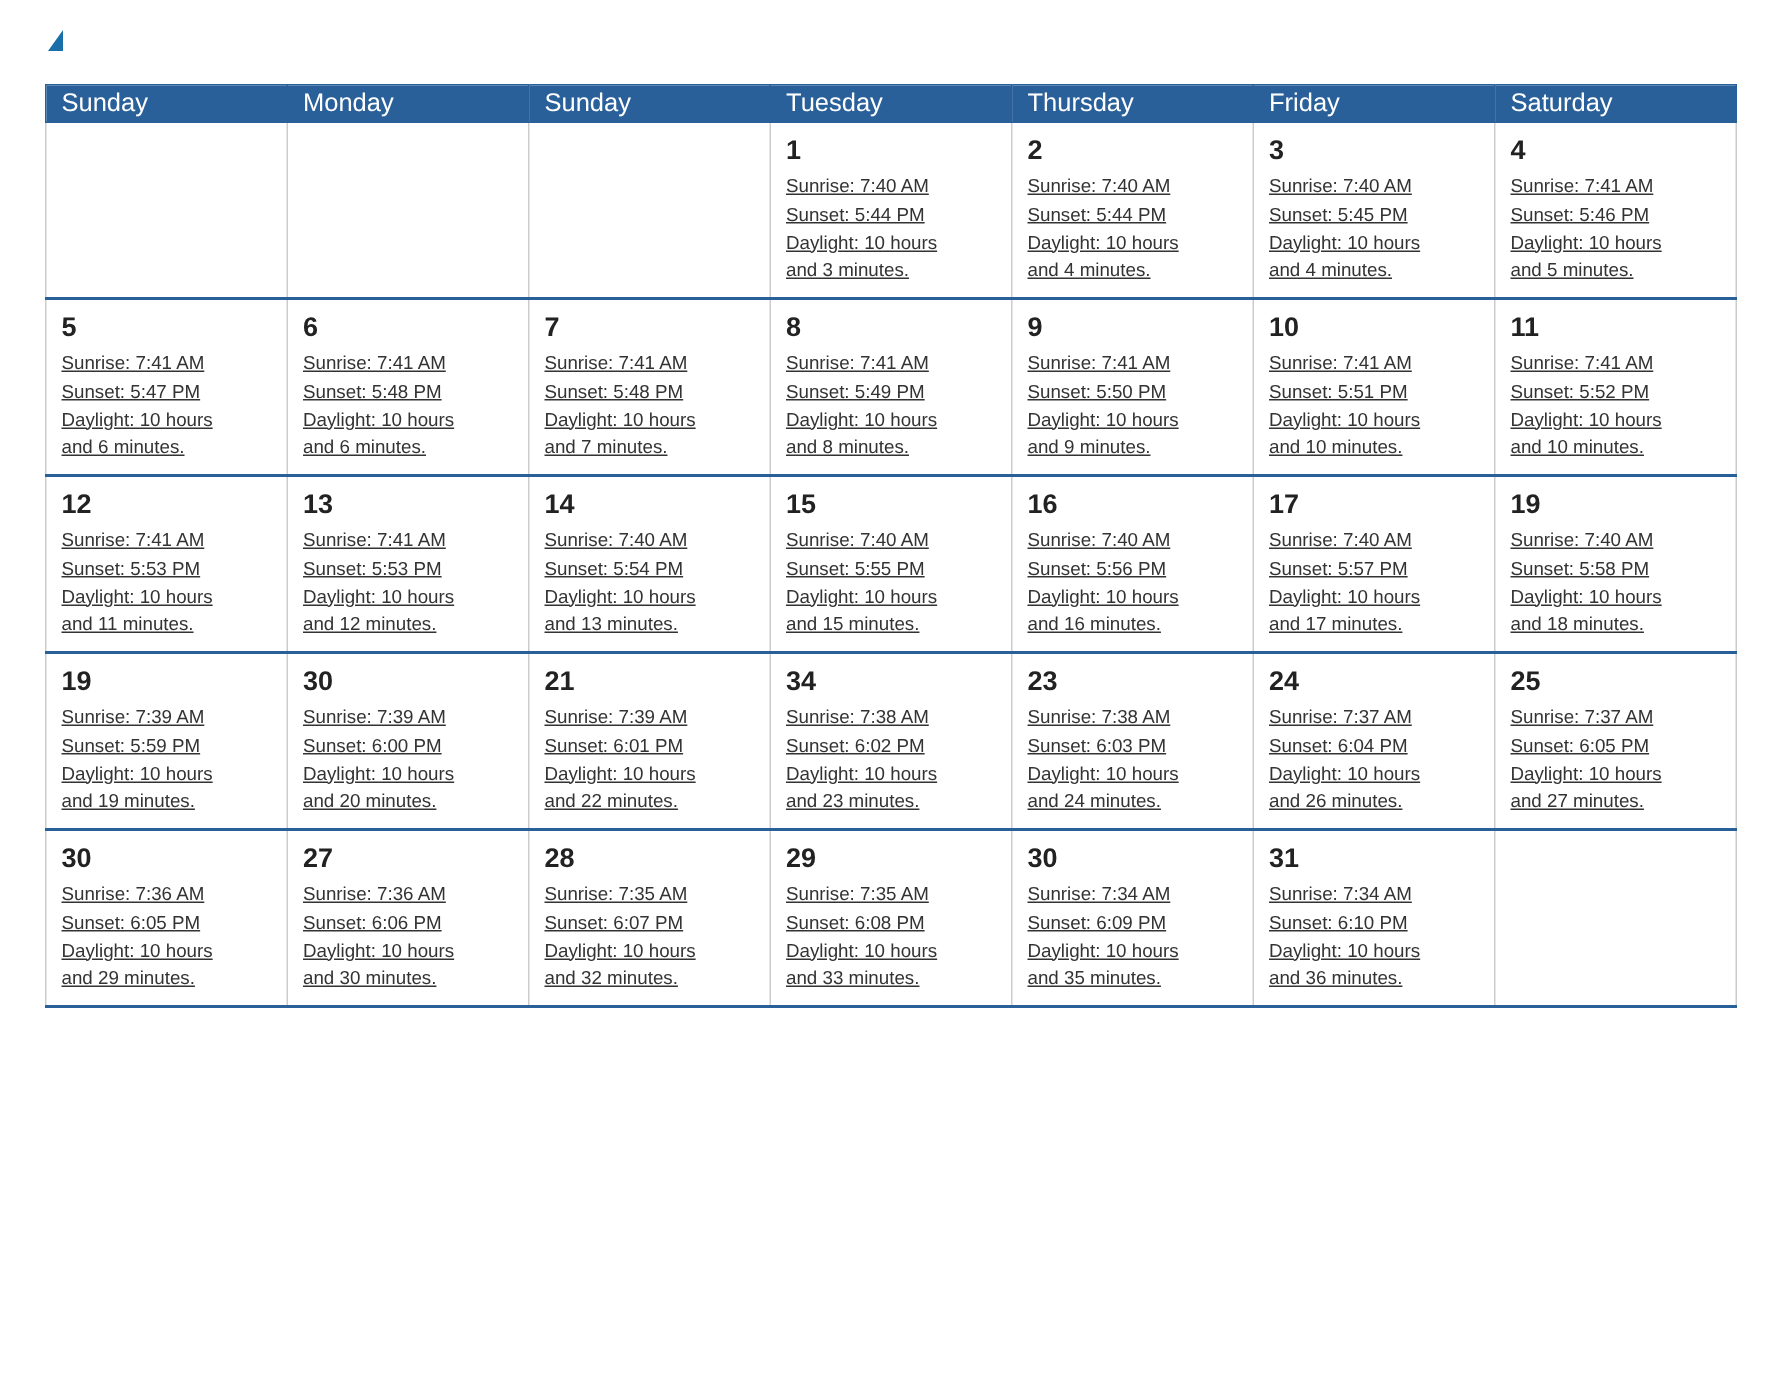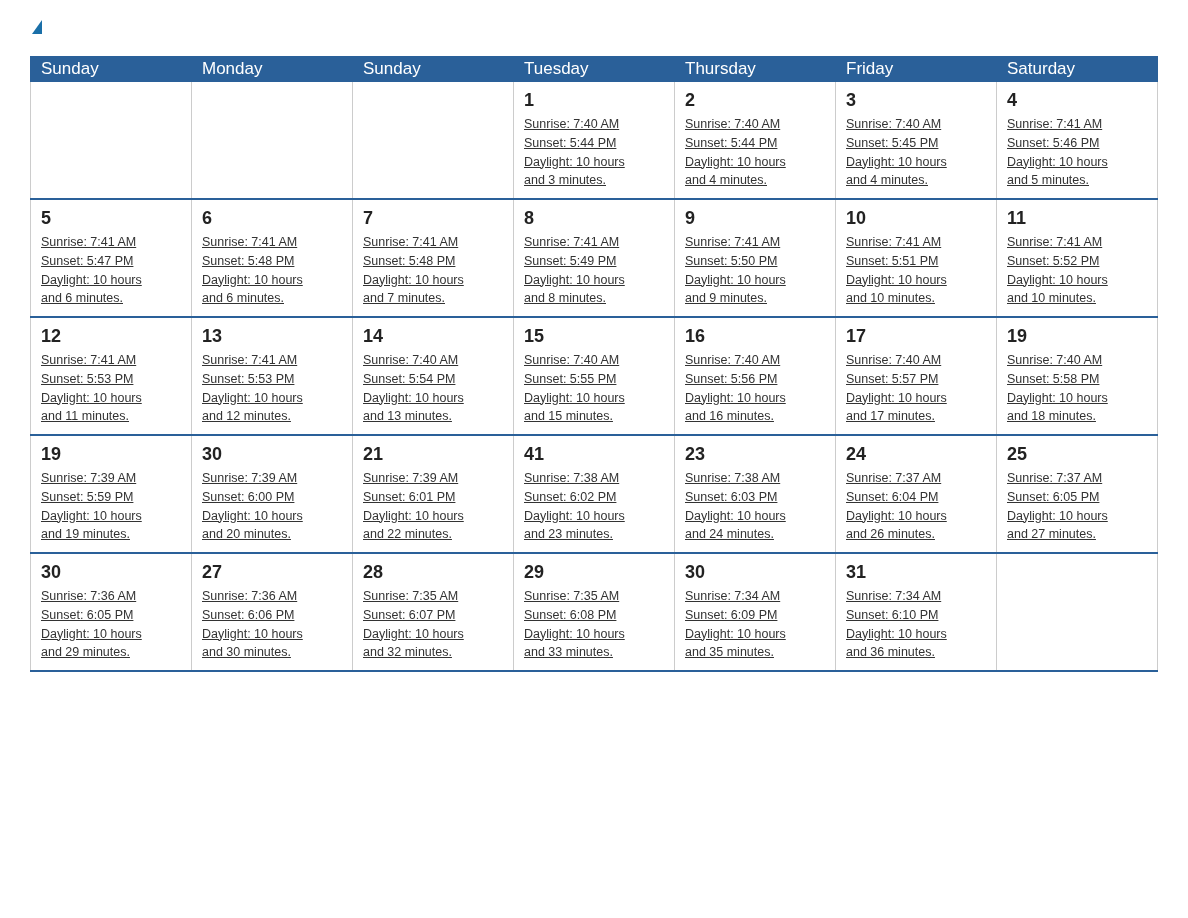--- a/index.html
+++ b/index.html
@@ -221,21 +221,21 @@
         </td>
         <td>
           <div class="day-number">30</div>
           <div class="day-info">Sunrise: 7:39 AM<br>Sunset: 6:00 PM<br>Daylight: 10 hours<br>and 20 minutes.</div>
         </td>
         <td>
           <div class="day-number">21</div>
           <div class="day-info">Sunrise: 7:39 AM<br>Sunset: 6:01 PM<br>Daylight: 10 hours<br>and 22 minutes.</div>
         </td>
         <td>
-          <div class="day-number">41</div>
+          <div class="day-number">34</div>
           <div class="day-info">Sunrise: 7:38 AM<br>Sunset: 6:02 PM<br>Daylight: 10 hours<br>and 23 minutes.</div>
         </td>
         <td>
           <div class="day-number">23</div>
           <div class="day-info">Sunrise: 7:38 AM<br>Sunset: 6:03 PM<br>Daylight: 10 hours<br>and 24 minutes.</div>
         </td>
         <td>
           <div class="day-number">24</div>
           <div class="day-info">Sunrise: 7:37 AM<br>Sunset: 6:04 PM<br>Daylight: 10 hours<br>and 26 minutes.</div>
         </td>

